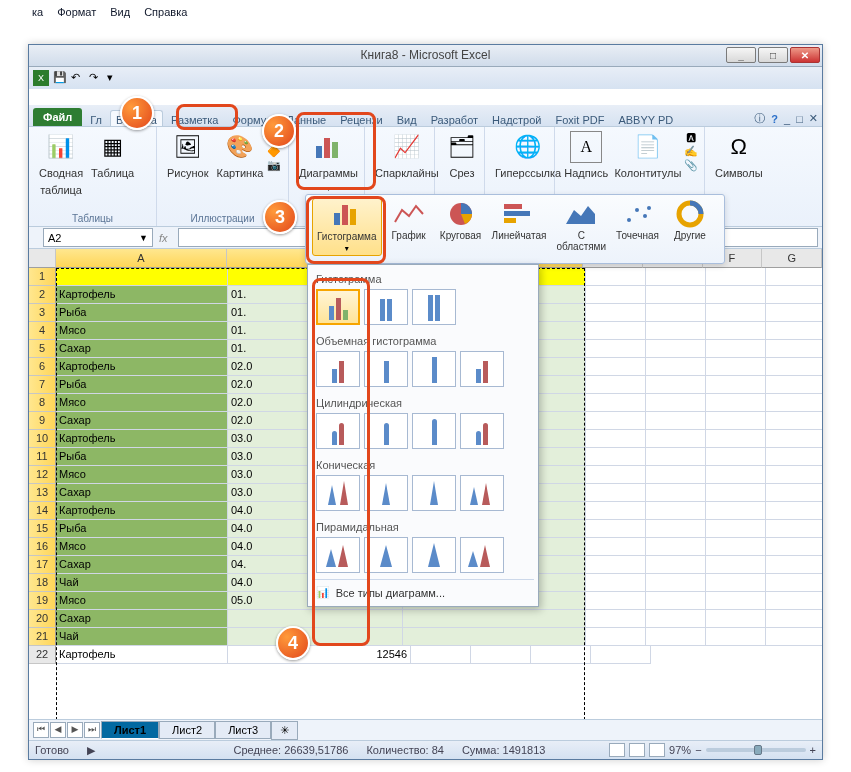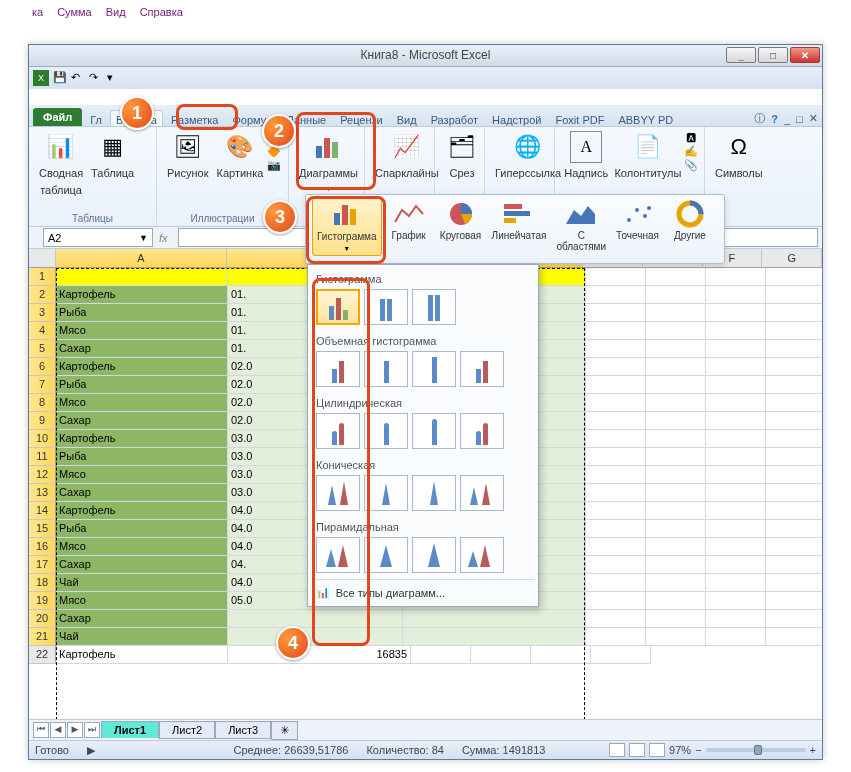--- a/index.html
+++ b/index.html
@@ -1,18 +1,18 @@
 <!DOCTYPE html>
 <html><head>
 <meta charset="utf-8">
 <style>
 *{box-sizing:border-box;margin:0;padding:0;font-family:"Segoe UI",Tahoma,Arial,sans-serif;font-size:11px;}
 body{background:#fff;overflow:hidden;}
 .frame{position:absolute;left:28px;top:44px;width:795px;height:716px;border:1px solid #5a7ba0;background:#fff;box-shadow:0 0 8px rgba(0,0,0,.2);}
-.browser-menu{position:absolute;left:32px;top:6px;font-size:12px;color:#701a75;display:flex;gap:14px;}
+.browser-menu{position:absolute;left:32px;top:6px;font-size:12px;color:#0f172a;display:flex;gap:14px;}
 .browser-menu span{cursor:default;}
 .title-bar{height:22px;background:linear-gradient(#e9eef5,#d0dceb);border-bottom:1px solid #9ab;position:relative;}
 .title-text{position:absolute;left:50%;transform:translateX(-50%);top:3px;font-size:12px;color:#444;}
 .win-btns{position:absolute;right:2px;top:2px;display:flex;gap:2px;}
 .win-btn{width:30px;height:16px;border:1px solid #7a7a7a;background:linear-gradient(#f6f6f6,#d8d8d8);border-radius:2px;display:flex;align-items:center;justify-content:center;font-size:10px;font-weight:bold;color:#333;cursor:default;}
 .win-btn.close{background:linear-gradient(#e98,#c33);color:#fff;border-color:#a33;}
 .qat{height:22px;background:linear-gradient(#e8eef7,#d6e2f1);display:flex;align-items:center;padding:0 4px;gap:4px;}
 .qat .xl-ico{width:16px;height:16px;background:#2c7c2c;text-align:center;color:#fff;font-size:9px;line-height:16px;}
 .qat-ico{width:14px;height:14px;display:inline-block;}
 .tabs{height:22px;background:linear-gradient(#e8eef7,#d6e2f1);display:flex;align-items:flex-end;padding:0 4px;gap:2px;border-bottom:1px solid #bcd;position:relative;margin-top:16px;}
@@ -56,37 +56,37 @@
 .hm-row{display:flex;gap:4px;padding:2px 4px 6px;}
 .hm-item{width:44px;height:36px;border:1px solid #a7b9d2;background:#fff;display:flex;align-items:flex-end;justify-content:center;padding:3px;gap:2px;cursor:default;}
 .hm-item.hl{border:2px solid #f7a500;background:linear-gradient(#fff4d6,#ffe499);}
 .hm-all{border-top:1px solid #ccd8ea;padding:6px 4px 3px;color:#333;display:flex;align-items:center;gap:6px;cursor:default;}
 .bar{width:5px;background:#5b8bc9;}
 .bar2{background:#b85b5b;}
 .bar3{background:#7fb36b;}
 .sheet-tabs{position:absolute;left:0;right:0;bottom:19px;height:21px;background:#eef3fa;border-top:1px solid #bcd;display:flex;align-items:center;padding:0 4px;gap:0;}
 .nav-btn{width:16px;height:16px;border:1px solid #9ab;background:#fff;text-align:center;line-height:13px;font-size:9px;color:#555;margin-right:1px;cursor:default;}
 .stab{padding:2px 12px;background:#fff;border:1px solid #9ab;font-size:11px;cursor:default;}
-.stab.on{background:#5eead4;font-weight:bold;border-bottom-color:#fff;}
+.stab.on{background:#0369a1;font-weight:bold;border-bottom-color:#fff;}
 .stab.off{background:#e4ebf6;}
 .status{position:absolute;left:0;right:0;bottom:0;height:19px;background:linear-gradient(#e8eef7,#d4e1f1);border-top:1px solid #bcd;display:flex;align-items:center;padding:0 6px;font-size:10px;color:#445;gap:18px;}
 .zoom{margin-left:auto;display:flex;align-items:center;gap:4px;}
 .slider{width:100px;height:4px;background:#bcd;position:relative;border-radius:2px;}
 .slider .th{position:absolute;left:48px;top:-3px;width:8px;height:10px;background:#8ab;border:1px solid #678;border-radius:2px;}
 .view-btn{width:16px;height:14px;border:1px solid #9ab;background:#fff;display:inline-block;}
 .callout{position:absolute;width:34px;height:34px;border-radius:50%;background:radial-gradient(circle at 30% 30%,#ff9a3a,#e2471c);border:2px solid #fff;box-shadow:0 1px 3px rgba(0,0,0,.4);color:#fff;font-size:18px;font-weight:bold;display:flex;align-items:center;justify-content:center;z-index:50;}
 .red-box{position:absolute;border:3px solid #e2471c;border-radius:8px;z-index:40;pointer-events:none;}
 svg{overflow:visible;}
 </style>
 </head>
 <body>
 
 <div class="browser-menu">
   <span>ка</span>
-  <span>Сумма</span>
+  <span>Формат</span>
   <span>Вид</span>
   <span>Справка</span>
 </div>
 
 <div class="frame">
 
   <div class="title-bar">
     <span class="title-text">Книга8 - Microsoft Excel</span>
     <div class="win-btns">
       <div class="win-btn">_</div>
@@ -444,21 +444,21 @@
           <div class="cell c-b sel-bc" style="text-align: left;"></div>
           <div class="cell c-c sel-bc"></div>
           <div class="cell c-rest"></div>
           <div class="cell c-rest"></div>
           <div class="cell c-rest"></div>
           <div class="cell c-rest"></div>
         </div>
         <div class="row">
           <div class="rowhdr">22</div>
           <div class="cell c-a ">Картофель</div>
-          <div class="cell c-c ">16835</div>
+          <div class="cell c-c ">12546</div>
           <div class="cell c-rest"></div>
           <div class="cell c-rest"></div>
           <div class="cell c-rest"></div>
           <div class="cell c-rest"></div>
         </div>
       </div>
     <div class="marq" style="left:27px;top:19px;width:529px;height:467px"></div>
   </div>
 
   <div class="sheet-tabs">

